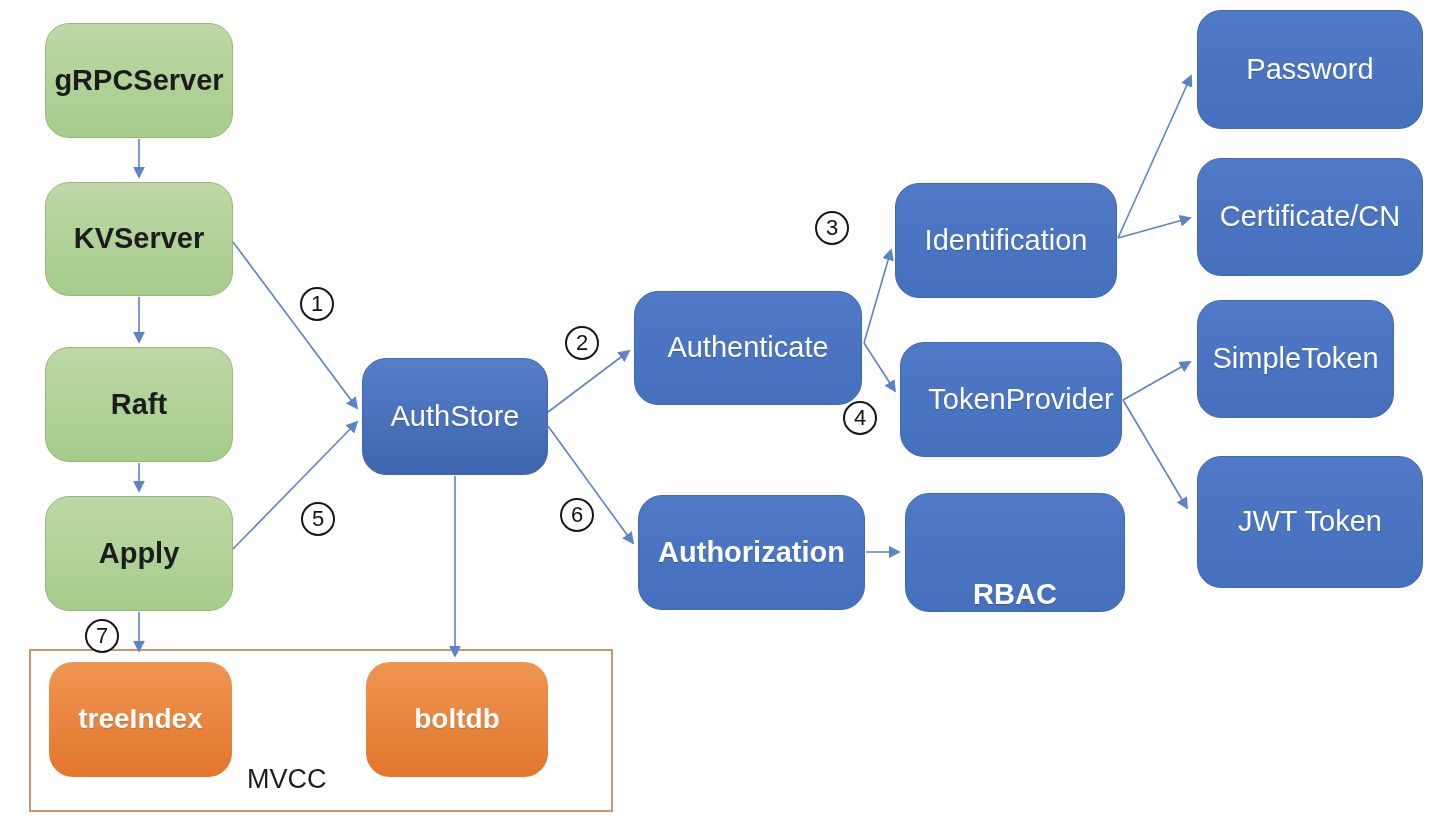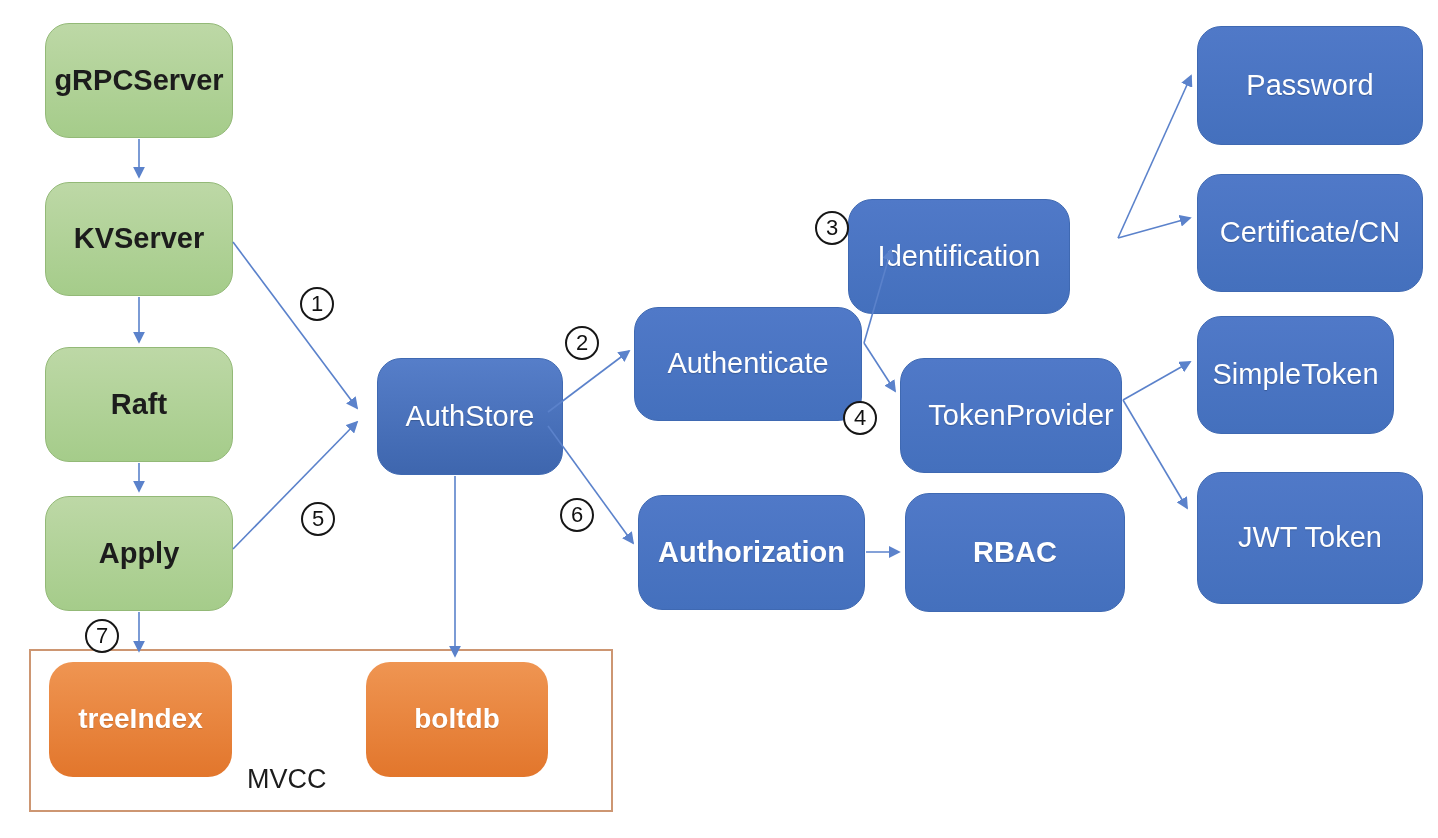--- a/index.html
+++ b/index.html
@@ -30,21 +30,20 @@
   }
   .node.blue, .node.blue-bold, .node.blue-gradient {
     color: var(--text-light);
     font-size: 29px;
     font-weight: 400;
     text-shadow: 0 1px 1px rgba(0,0,0,0.22);
   }
   .node.blue {
     background: linear-gradient(180deg, var(--blue-top), var(--blue-bottom));
     border: 1px solid var(--blue-border);
-    margin-top: 16px;
   }
   .node.blue-bold {
     background: linear-gradient(180deg, var(--blue-top), var(--blue-bottom));
     border: 1px solid var(--blue-border);
     font-weight: 700;
   }
   .node.blue-gradient {
     background: linear-gradient(180deg, var(--authstore-top), var(--authstore-bottom));
     border: 1px solid var(--blue-border);
   }
@@ -100,36 +99,36 @@
       </div>
       <div class="node green" style="left: 45px; top: 182px; width: 188px; height: 114px;">
         <span>KVServer</span>
       </div>
       <div class="node green" style="left: 45px; top: 347px; width: 188px; height: 115px;">
         <span>Raft</span>
       </div>
       <div class="node green" style="left: 45px; top: 496px; width: 188px; height: 115px;">
         <span>Apply</span>
       </div>
-      <div class="node blue-gradient" style="left: 377px; top: 358px; width: 186px; height: 117px;">
+      <div class="node blue-gradient" style="left: 362px; top: 358px; width: 186px; height: 117px;">
         <span>AuthStore</span>
       </div>
       <div class="node blue" style="left: 634px; top: 291px; width: 228px; height: 114px;">
         <span>Authenticate</span>
       </div>
-      <div class="node blue" style="left: 848px; top: 183px; width: 222px; height: 115px;">
+      <div class="node blue" style="left: 895px; top: 183px; width: 222px; height: 115px;">
         <span>Identification</span>
       </div>
       <div class="node blue" style="left: 900px; top: 342px; width: 222px; height: 115px; padding-left: 20px;">
         <span>TokenProvider</span>
       </div>
       <div class="node blue-bold" style="left: 638px; top: 495px; width: 227px; height: 115px;">
         <span>Authorization</span>
       </div>
-      <div class="node blue-bold" style="left: 905px; top: 493px; width: 220px; height: 119px;">
+      <div class="node blue-bold" style="left: 905px; top: 493px; width: 220px; height: 119px; align-items: flex-end;">
         <span>RBAC</span>
       </div>
       <div class="node blue" style="left: 1197px; top: 10px; width: 226px; height: 119px;">
         <span>Password</span>
       </div>
       <div class="node blue" style="left: 1197px; top: 158px; width: 226px; height: 118px;">
         <span>Certificate/CN</span>
       </div>
       <div class="node blue" style="left: 1197px; top: 300px; width: 197px; height: 118px;">
         <span>SimpleToken</span>

